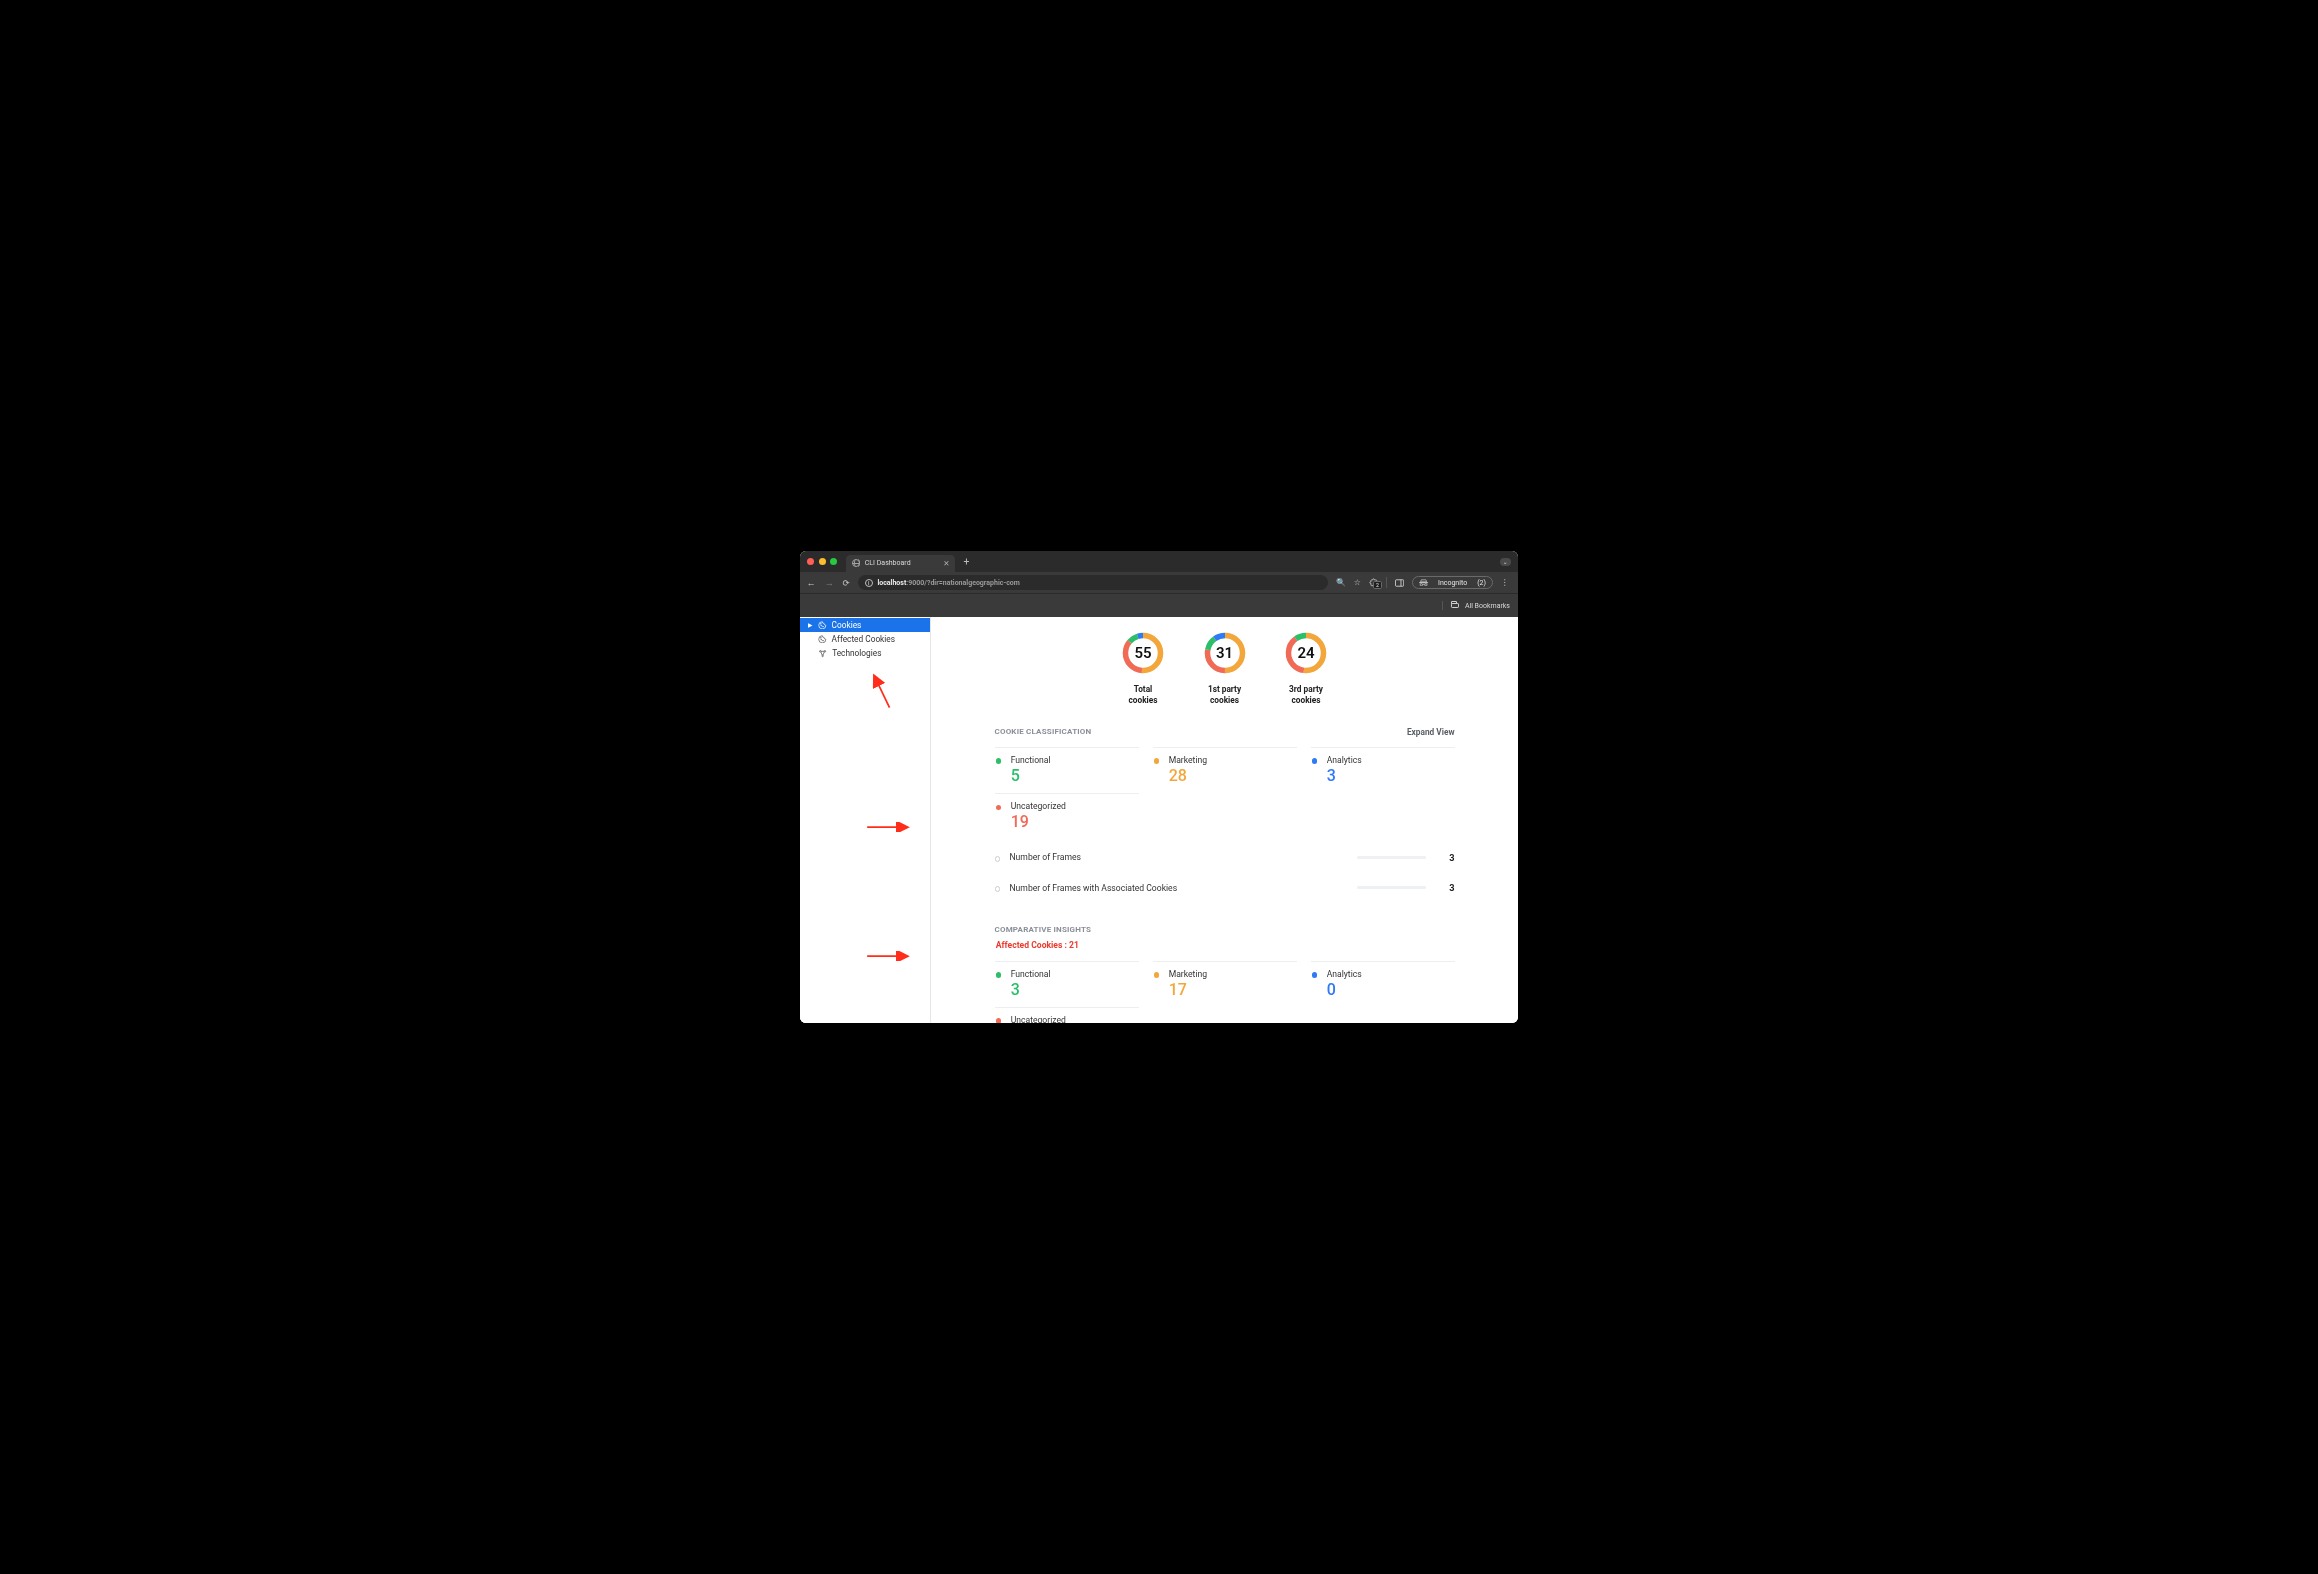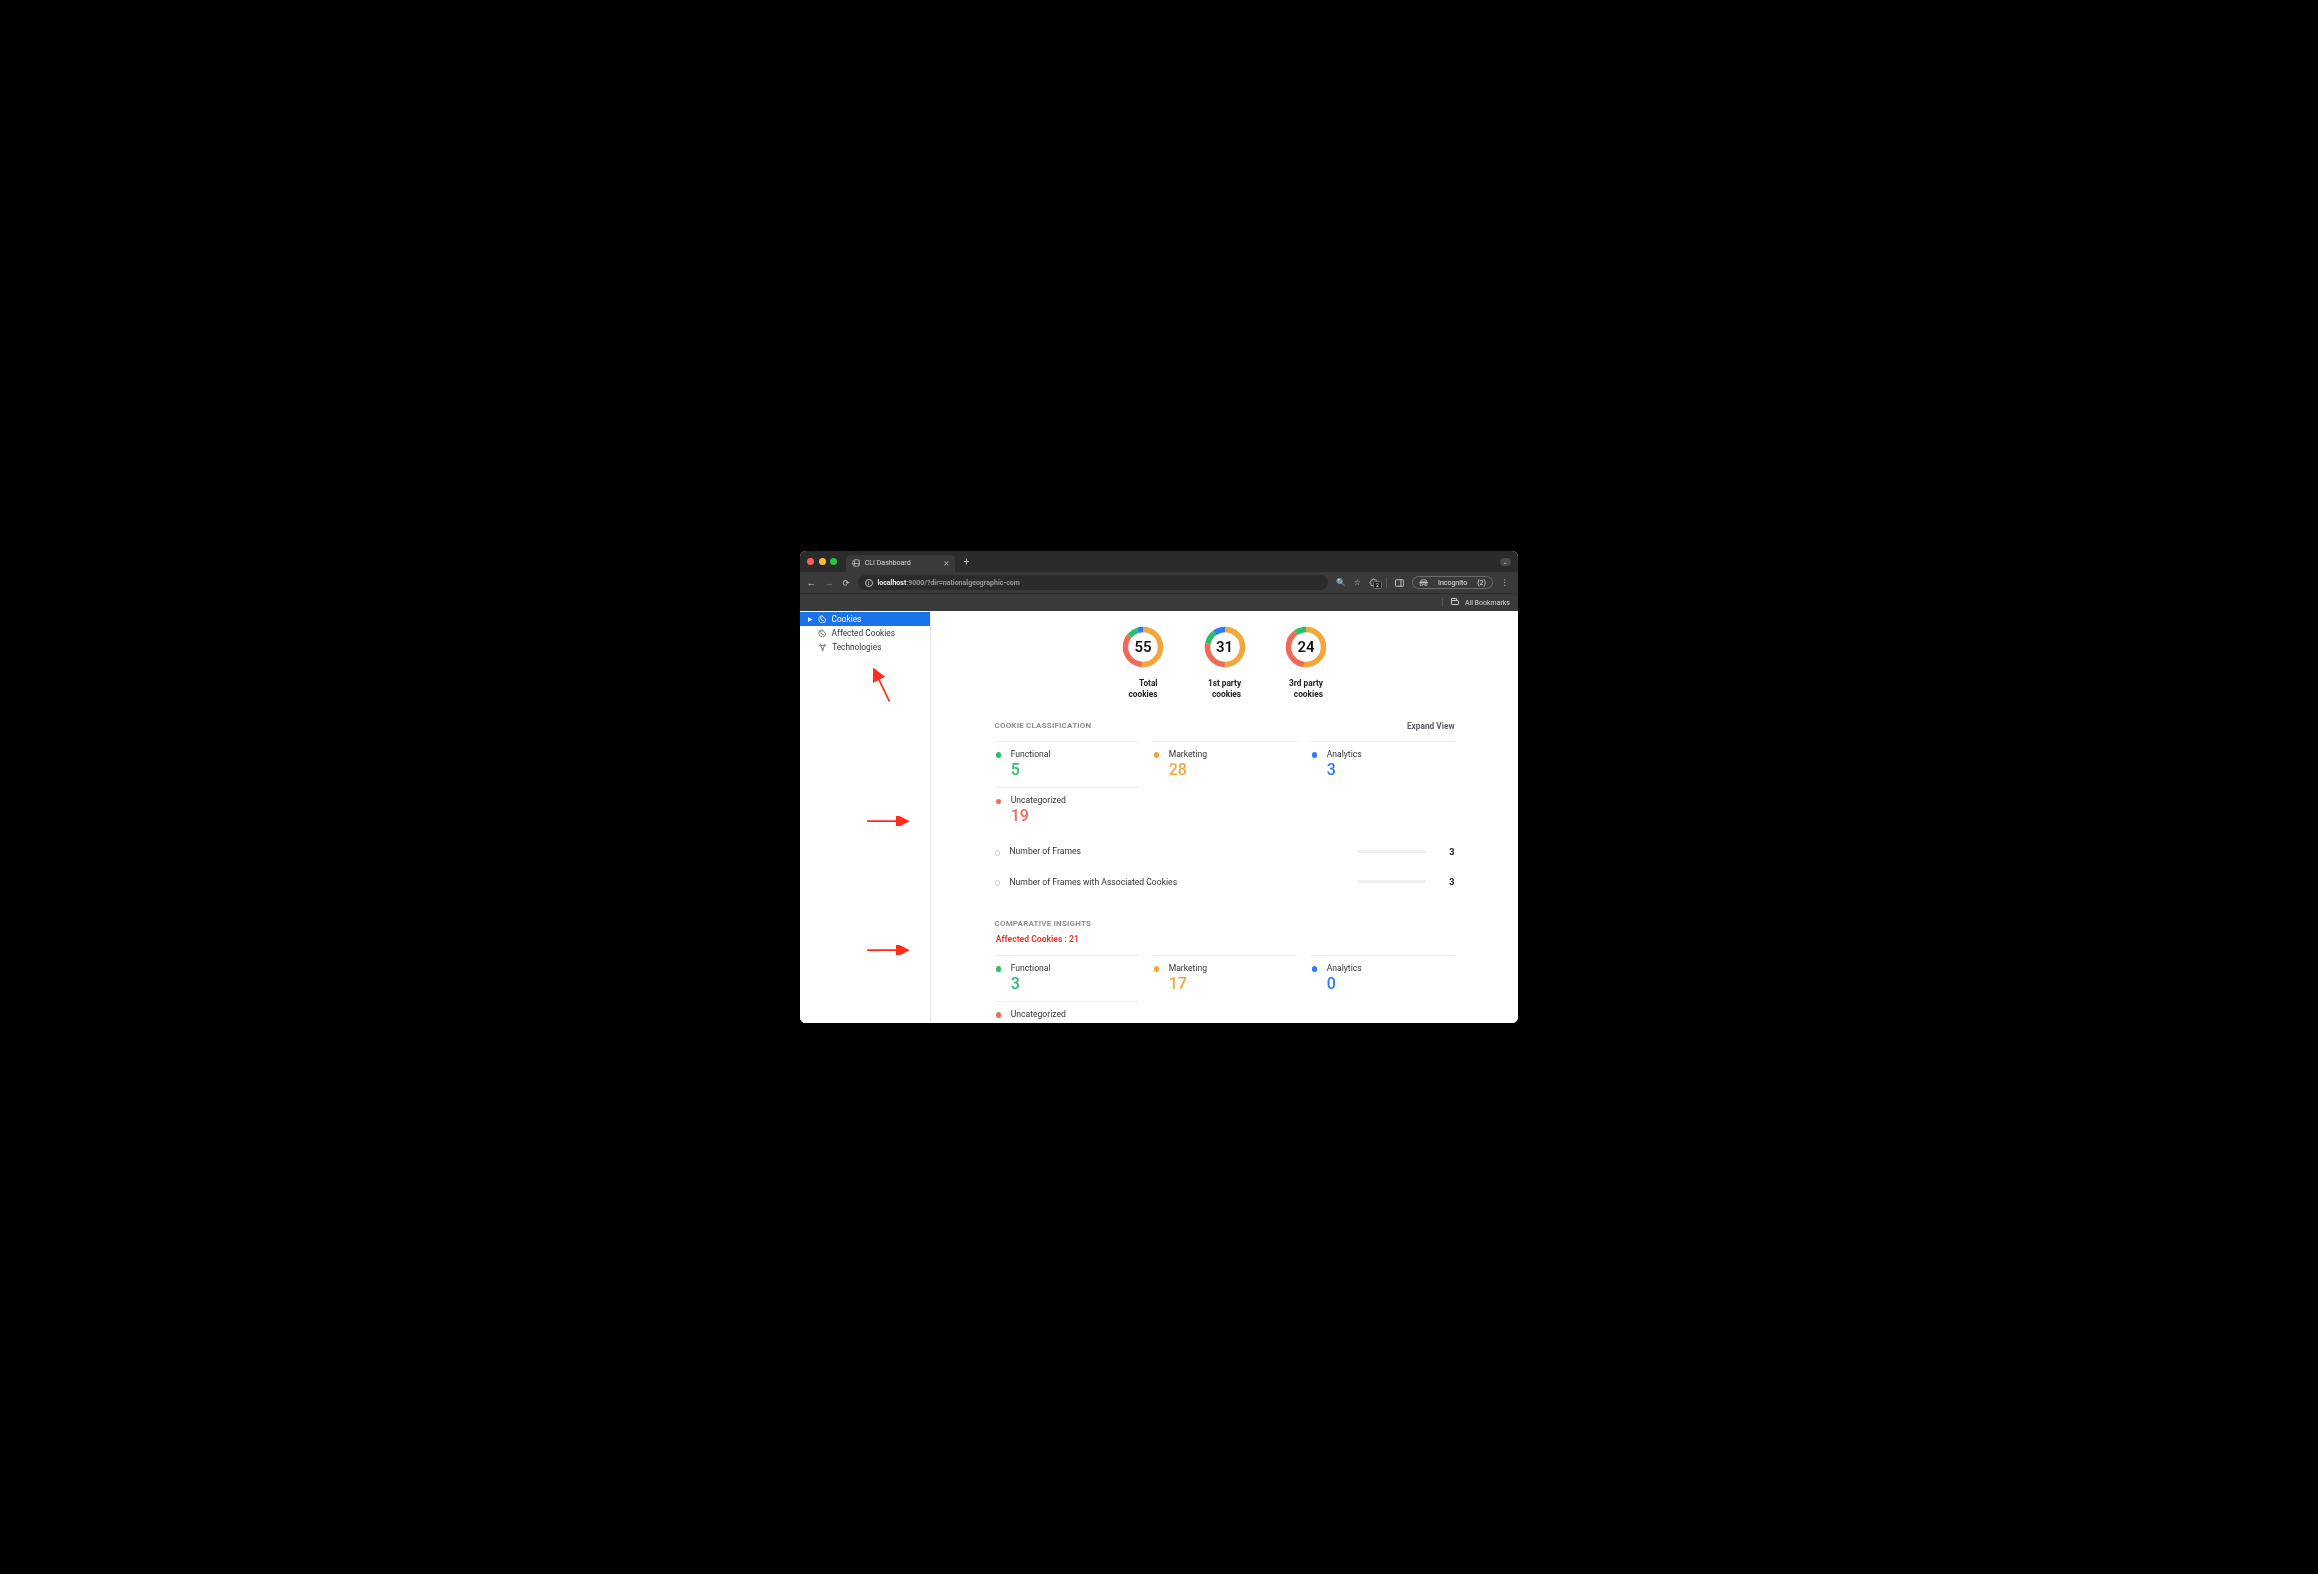--- a/index.html
+++ b/index.html
@@ -111,21 +111,21 @@
   .sep { width:0.6px; height:10.4px; background:#555; }
   .incog-pill {
     display: flex; align-items: center; gap: 10px;
     border: 0.6px solid #6a6a6a; border-radius: 8px;
     padding: 1.2px 5.8px; font-size: 7px; color: #e4e4e4;
   }
   .dots { letter-spacing: 1.2px; }
 
   
   .bookmarks {
-    height: 18px; background: #3a3a3a;
+    height: 24px; background: #3a3a3a;
     display: flex; align-items: center; justify-content: flex-end;
     gap: 5.8px; padding: 0 8px;
     color: #d8d8d8; font-size: 7px;
     border-top: 0.6px solid #2b2b2b;
   }
   .bm-sep { width:0.6px; height:9.2px; background:#555; margin-right:2.3px;}
   .folder-ic {
     width: 8px; height: 5.8px; border: 0.8px solid #cfcfcf; border-radius: 1.2px;
     position: relative;
   }
@@ -173,21 +173,21 @@
   .donuts {
     display:flex; gap:26.5px; justify-content:center; margin-bottom:19.6px;
   }
   .donut-col { display:flex; flex-direction:column; align-items:center; gap:8px; width:55px;}
   .donut-wrap { position:relative; width:46px; height:46px; }
   .donut-wrap svg { transform: rotate(-90deg); }
   .donut-center {
     position:absolute; inset:0; display:flex; align-items:center; justify-content:center;
     font-size:15px; font-weight:600; color:#111;
   }
-  .donut-label { font-size:8.3px; font-weight:700; color:#222; text-align:right; line-height:1.4; }
+  .donut-label { font-size:8.3px; font-weight:700; color:#222; text-align:center; line-height:1.4; }
 
   .panel {
     width: 460px; margin: 0 auto;
   }
   .sec-head {
     display:flex; justify-content:space-between; align-items:center;
     margin: 3.5px 0 10.4px;
   }
   .sec-title {
     font-size:8px; font-weight:700; letter-spacing:0.2px; color:#8a8f98;

